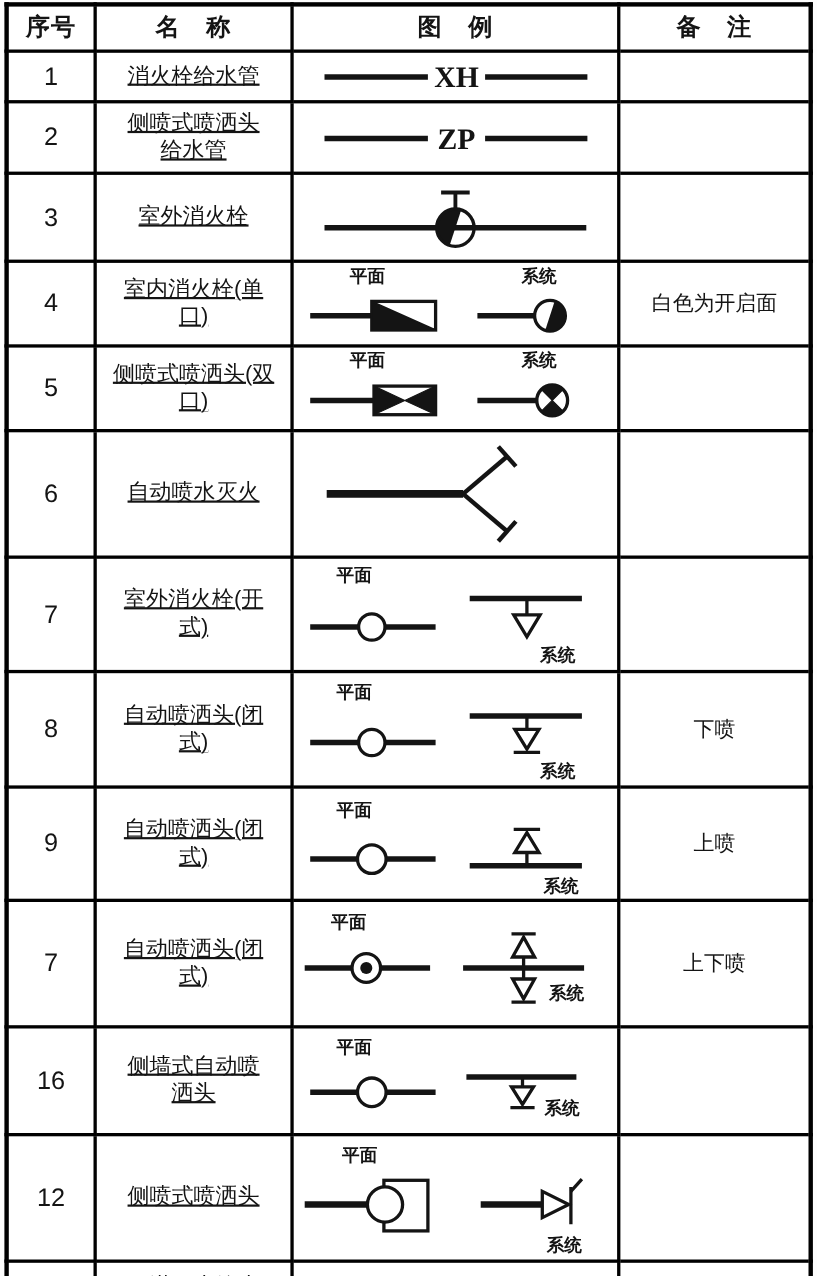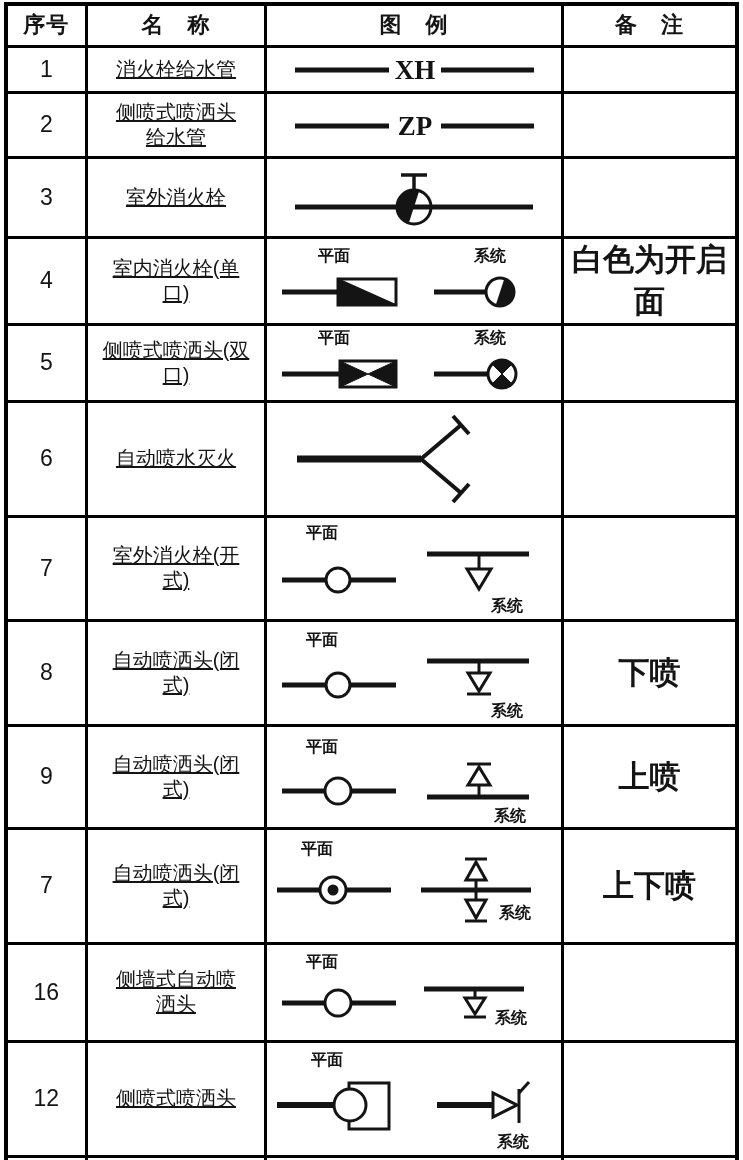--- a/index.html
+++ b/index.html
@@ -33,21 +33,21 @@
     letter-spacing:1px;
   }
   td.c-no{ font-size:23px; }
   td.c-name{
     font-size:20px;
     white-space:pre-line;
     line-height:1.25;
     padding:2px 4px;
     text-decoration:underline;
   }
-  td.c-remark{ font-size:31px;font-weight:bold; }
+  td.c-remark{ font-size:19px; }
   td.c-legend .sym{
     display:flex;
     align-items:flex-end;
     justify-content:center;
   }
   
   tbody tr:nth-child(1){height:46px}
   tbody tr:nth-child(2){height:65px}
   tbody tr:nth-child(3){height:80px}
   tbody tr:nth-child(4){height:70px}

